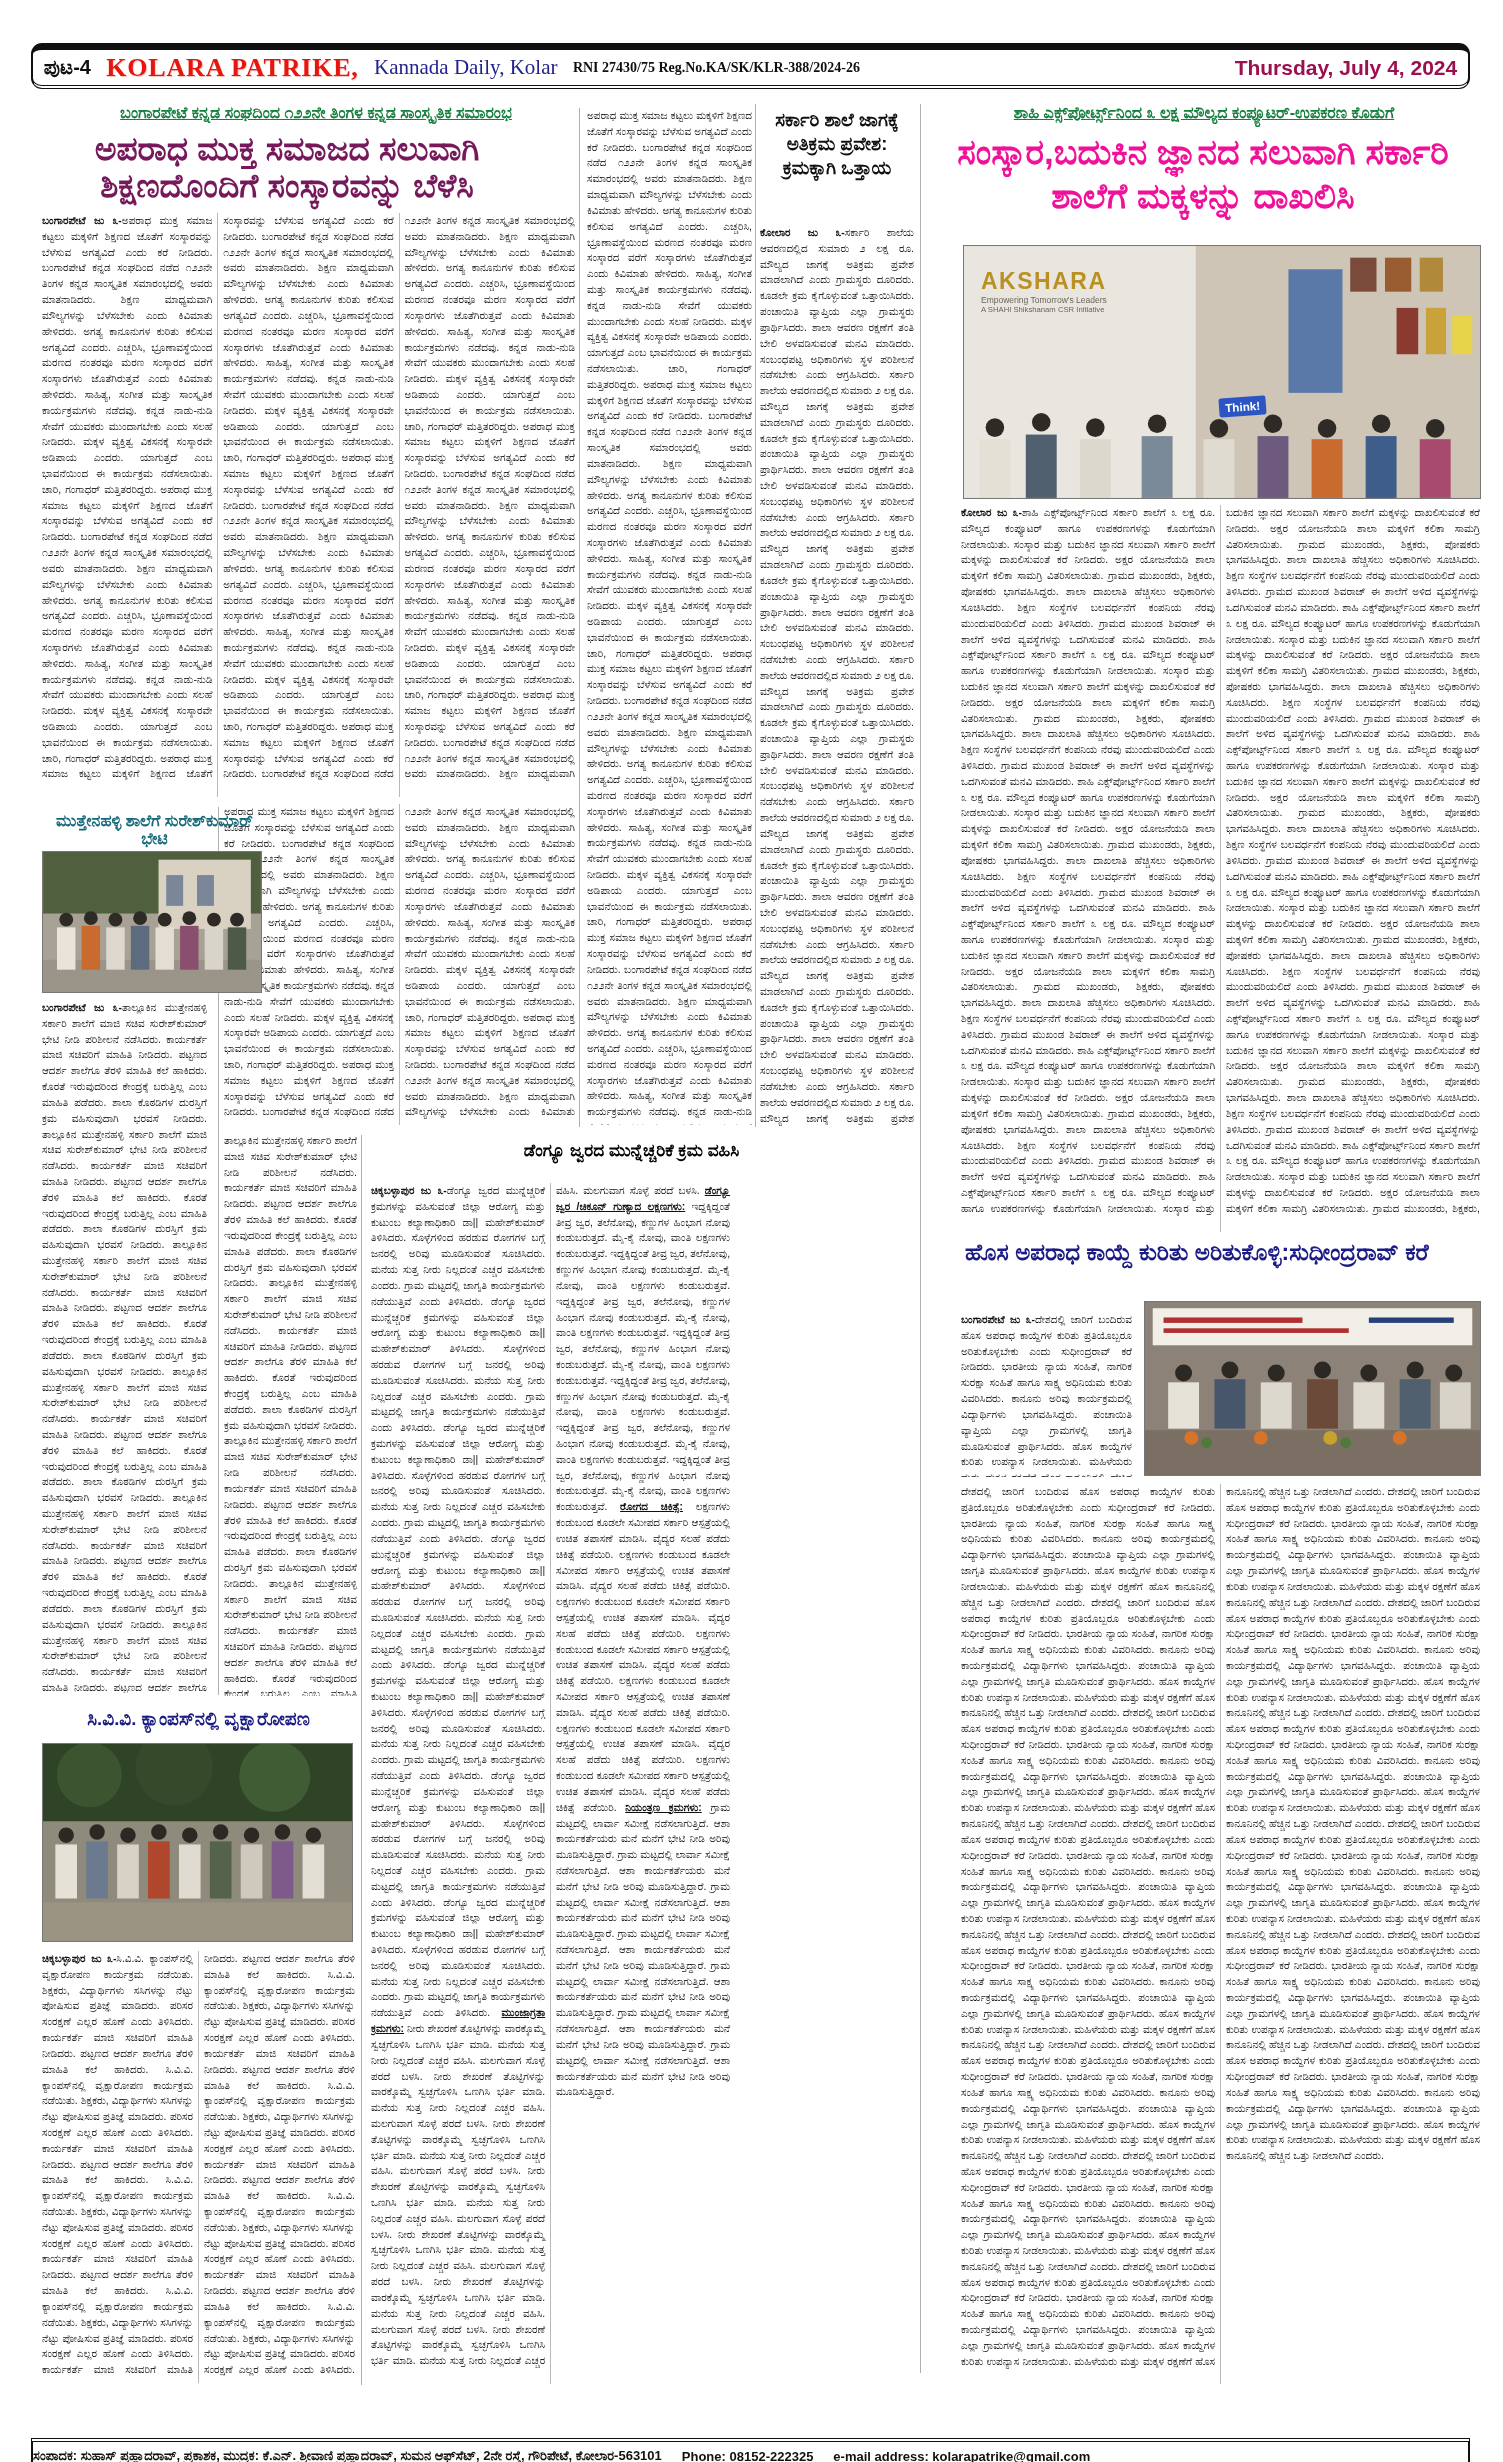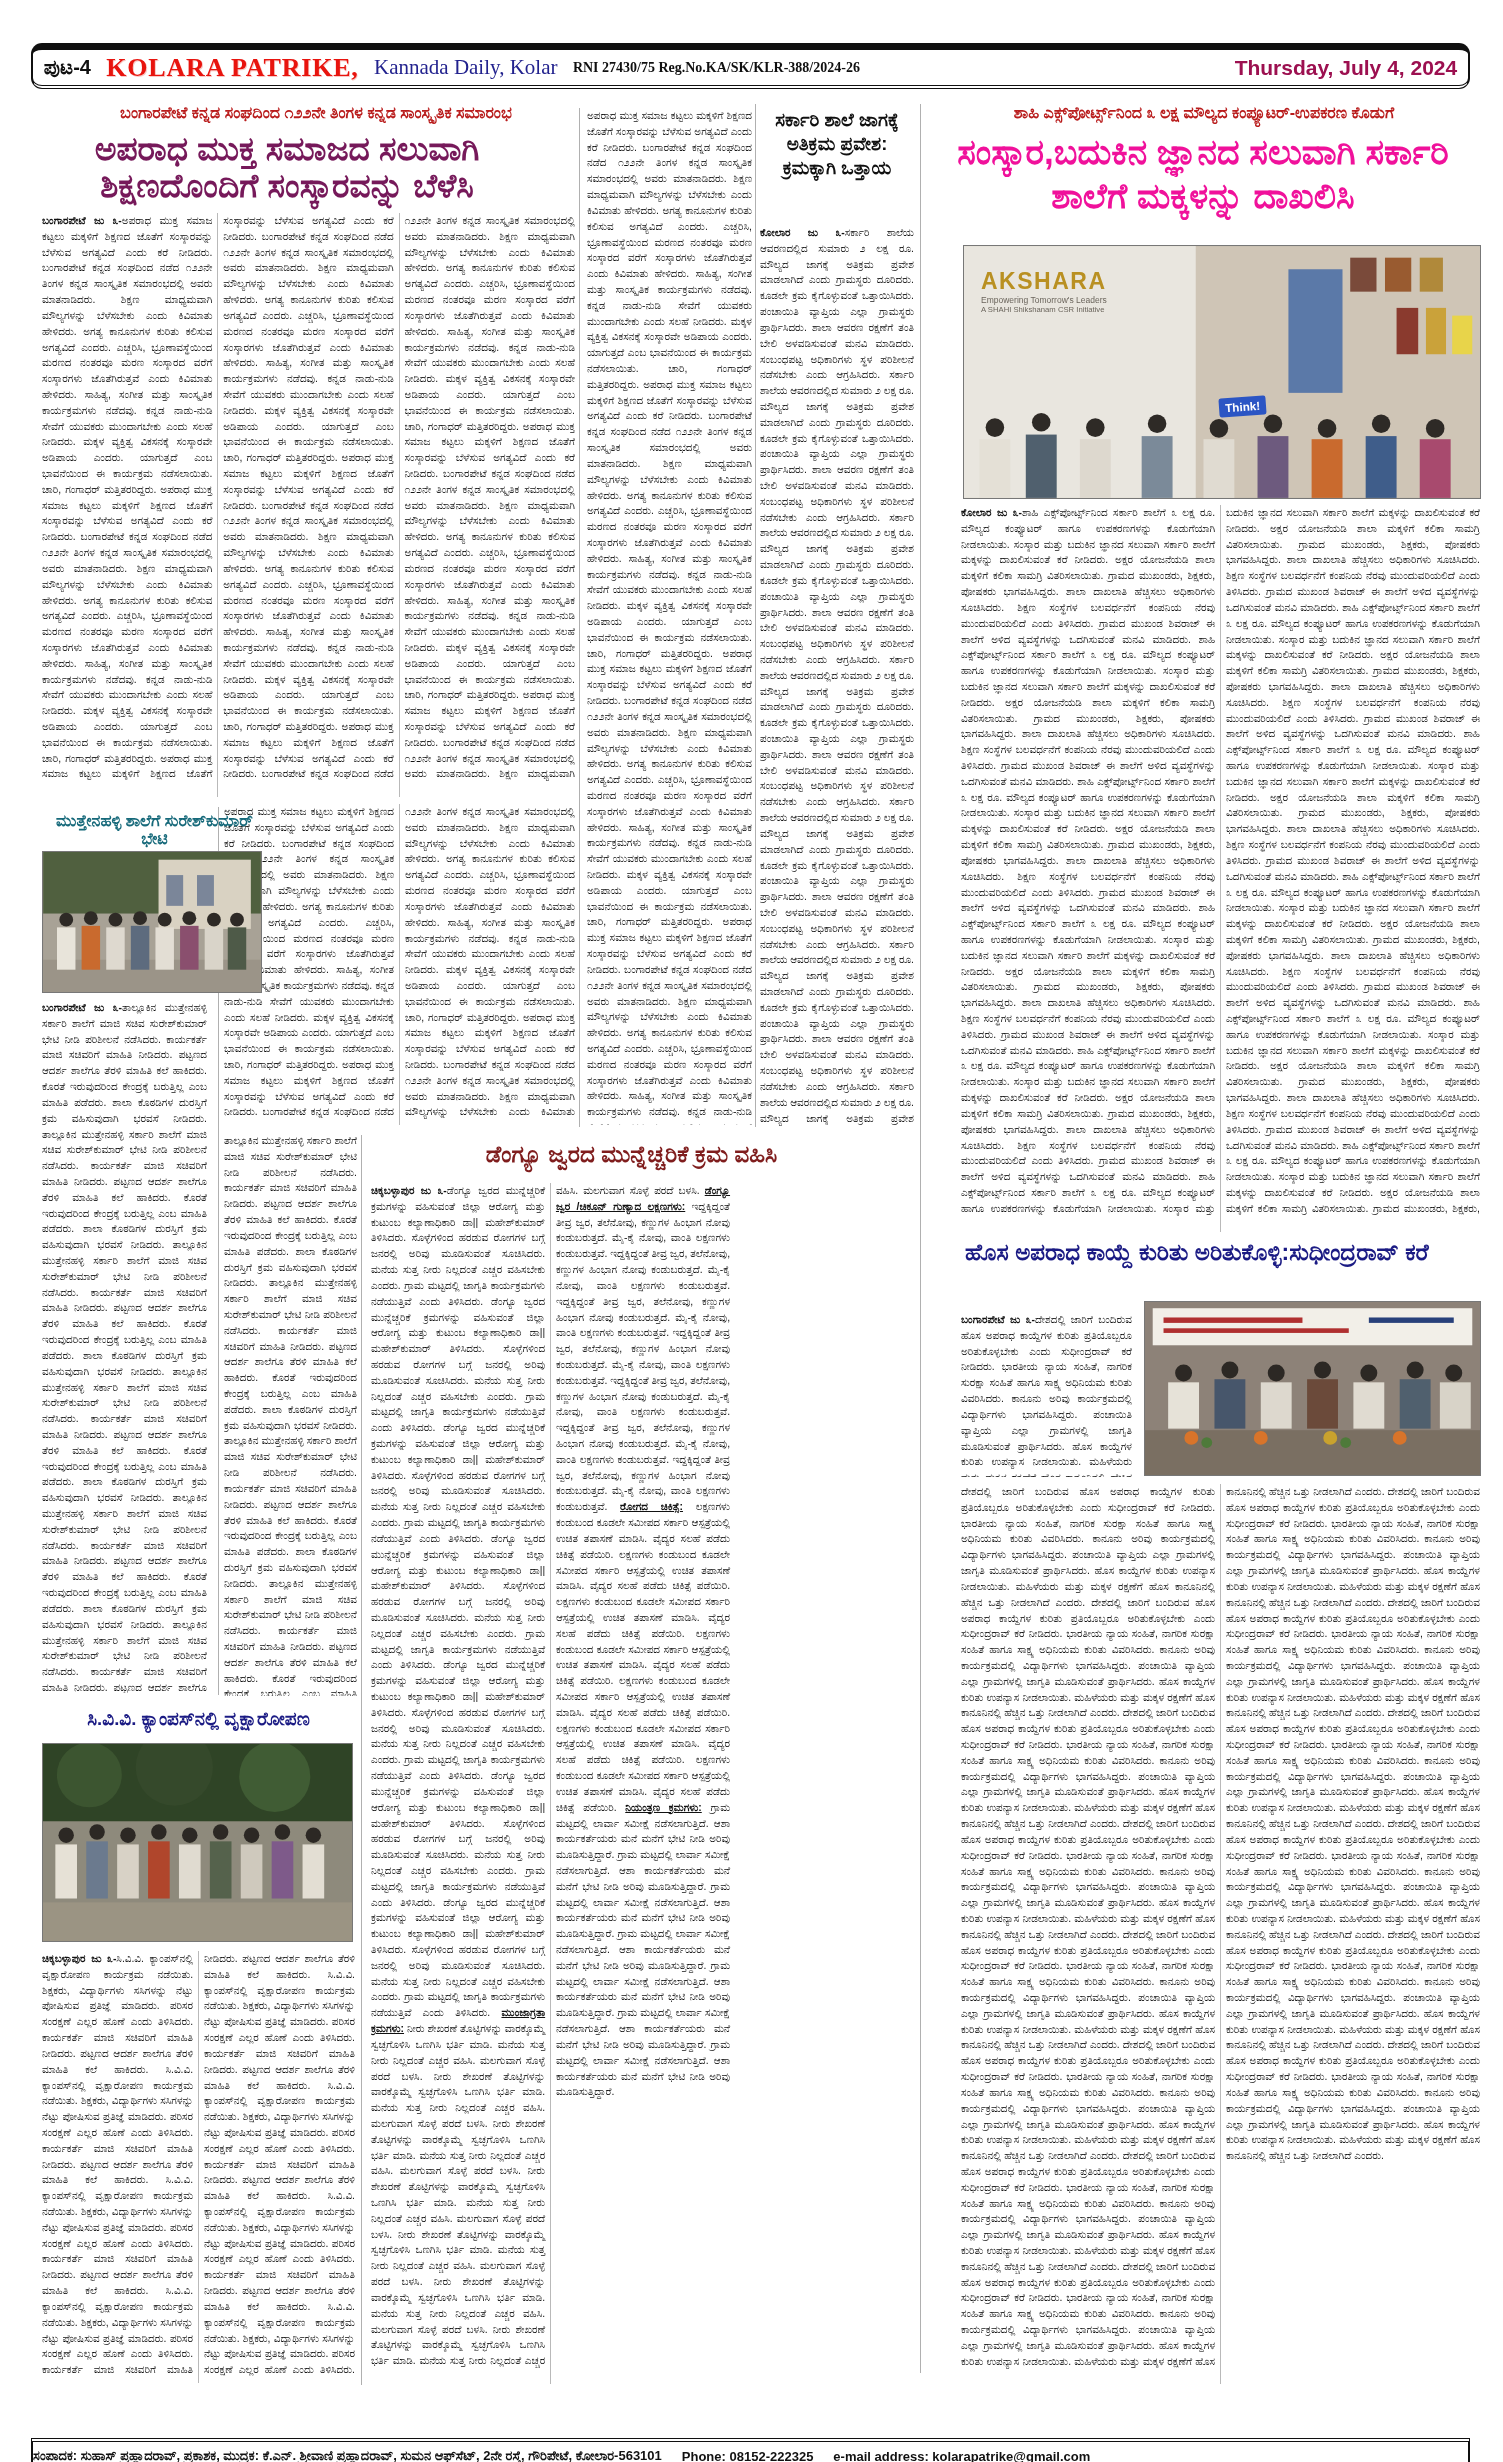--- a/index.html
+++ b/index.html
@@ -11,27 +11,27 @@
     border-top:7px solid #101010;border-bottom:4.6px double #101010;
     border-left:2.3px solid #101010;border-right:2.3px solid #101010;
     display:flex;align-items:center;gap:15.4px;padding:0 10.8px;background:#fff;box-sizing:border-box;border-radius:11px;}
   .pg-num{font-weight:bold;font-size:20px;color:#101010;white-space:nowrap;}
   .paper-title{font-family:"Liberation Serif",serif;font-weight:bold;font-size:26px;
     color:#e8140e;letter-spacing:0.8px;white-space:nowrap;text-shadow:0.8px 0.8px 0 #f8c9c5;}
   .paper-sub{font-family:"Liberation Serif",serif;font-weight:normal;font-size:21px;color:#22228e;white-space:nowrap;}
   .rni{font-family:"Liberation Serif",serif;font-weight:bold;font-size:14px;color:#101010;white-space:nowrap;}
   .mast-date{margin-left:auto;font-weight:bold;font-size:21px;color:#9c1050;white-space:nowrap;}
   
-  .kicker{font-weight:bold;font-size:16px;color:#b91c1c;text-align:center;
-    line-height:1.2;}
+  .kicker{font-weight:bold;font-size:16px;color:#15803d;text-align:center;
+    text-decoration:underline;line-height:1.2;}
   .headline1{font-weight:bold;font-size:33px;line-height:1.12;color:#76195a;text-align:center;}
   .headline2{font-weight:bold;font-size:35px;line-height:1.25;color:#f0119b;text-align:center;}
   .midhead{font-weight:bold;font-size:18.5px;line-height:1.3;color:#101010;text-align:center;}
   .subteal{font-weight:bold;font-size:16px;color:#16697a;text-align:center;line-height:1.15;}
-  .subred{font-weight:bold;font-size:23px;color:#7f1d1d;text-align:center;}
+  .subred{font-weight:bold;font-size:17px;color:#000000;text-align:center;}
   .subnavy{font-weight:bold;color:#1b1b84;line-height:1.25;}
   
   .bodytxt{font-size:10.4px;line-height:1.52;text-align:justify;overflow:hidden;
     word-break:break-word;}
   .cols2{column-count:2;column-gap:10.8px;column-rule:0.8px solid #b9b9b9;column-fill:auto;height:100%;}
   .cols3{column-count:3;column-gap:10.8px;column-rule:0.8px solid #b9b9b9;column-fill:auto;height:100%;}
   .dl{font-weight:bold;}
   .slab{font-weight:bold;text-decoration:underline;display:inline;}
   .vrule{width:0.8px;background:#b0b0b0;}
   

